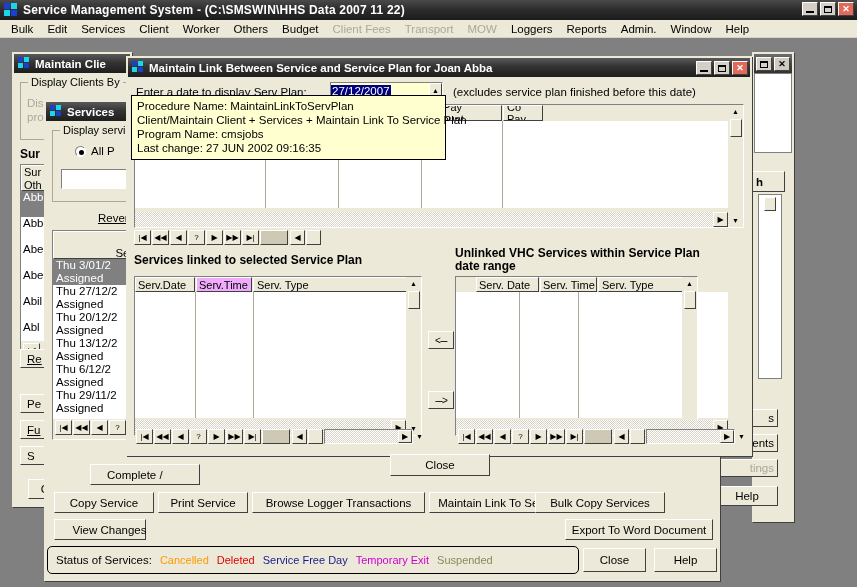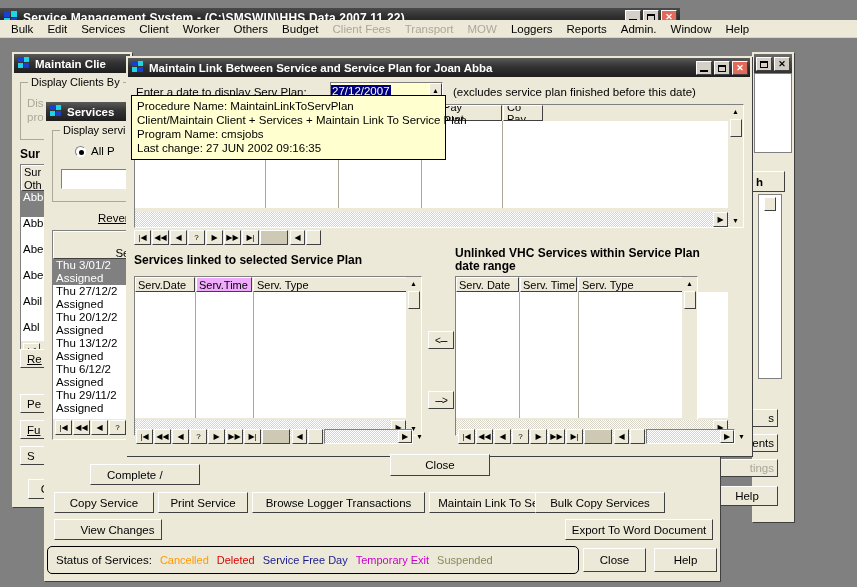--- a/index.html
+++ b/index.html
@@ -8,21 +8,21 @@
     width:857px; height:587px; overflow:hidden;
     font-family:"Liberation Sans", sans-serif;
     font-size:11px;
     background:#808080;
     -webkit-font-smoothing:none;
   }
   .root { position:relative; width:857px; height:587px; }
 
   
   .app-title {
-    position:absolute; left:0; top:8px; width:680px; height:20px;
+    position:absolute; left:0; top:0; width:857px; height:20px;
     background:linear-gradient(to bottom,#4a4a4a 0%,#2e2e2e 45%,#1b1b1b 100%);
     color:#fff; display:flex; align-items:center;
   }
   .app-icon { width:14px; height:14px; margin:0 5px 0 4px; position:relative; flex:0 0 auto; }
   .app-icon i { position:absolute; width:6px; height:6px; display:block; }
   .app-icon i:nth-child(1){left:0;top:0;background:#1b3fcf;}
   .app-icon i:nth-child(2){left:7px;top:0;background:#19d7e8;}
   .app-icon i:nth-child(3){left:0;top:7px;background:#19d7e8;}
   .app-icon i:nth-child(4){left:7px;top:7px;background:#1b3fcf;}
   .app-title-text { font-weight:bold; font-size:12px; letter-spacing:0.2px; white-space:nowrap; }
@@ -325,21 +325,21 @@
       <div class="btn" style="position:absolute;left:206px;top:390px;width:173px;height:21px;">
         <span>Browse Logger Transactions</span>
       </div>
       <div class="btn" style="position:absolute;left:383px;top:390px;width:169px;height:21px;">
         <span>Maintain Link To Service Plan</span>
       </div>
       <div class="btn" style="position:absolute;left:486px;top:390px;width:130px;height:21px;left:489px;">
         <span>Bulk Copy Services</span>
       </div>
 
-      <div class="btn" style="position:absolute;left:8px;top:417px;width:108px;height:21px;padding-left:25px;">
+      <div class="btn" style="position:absolute;left:8px;top:417px;width:92px;height:21px;padding-left:25px;">
         <span>View Changes</span>
       </div>
       <div class="btn" style="position:absolute;left:519px;top:417px;width:148px;height:21px;">
         <span>Export To Word Document</span>
       </div>
 
       <div style="position:absolute;left:1px;top:444px;width:532px;height:28px;border:1px solid #000;border-radius:5px;background:#ece9d8;display:flex;align-items:center;padding-left:8px;gap:8px;">
         <span class="lbl">Status of Services:</span>
         <span style="color:#ff9900;">Cancelled</span>
         <span style="color:#e00000;">Deleted</span>
@@ -470,21 +470,21 @@
         </div>
       </div>
 
       <div class="btn" style="position:absolute;left:300px;top:273px;width:26px;height:18px;font-size:10px;letter-spacing:-1px;">
         <span>&lt;---</span>
       </div>
       <div class="btn" style="position:absolute;left:300px;top:333px;width:26px;height:18px;font-size:10px;letter-spacing:-1px;">
         <span>---&gt;</span>
       </div>
 
-      <div class="sunken" style="position:absolute;left:327px;top:218px;width:243px;height:160px;background:#ece9d8;">
+      <div class="sunken" style="position:absolute;left:327px;top:218px;width:243px;height:160px;background:#ece9d8;padding-left:20px;">
         <div style="display:flex;height:15px;">
           <div style="width:63px;border:1px solid;border-color:#fff #404040 #404040 #fff;background:#ece9d8;font-size:11px;padding-left:2px;display:flex;align-items:center;margin-right:1px;">
               <span>Serv. Date</span>
             </div>
           <div style="width:57px;border:1px solid;border-color:#fff #404040 #404040 #fff;background:#ece9d8;font-size:11px;padding-left:2px;display:flex;align-items:center;margin-right:1px;">
               <span>Serv. Time</span>
             </div>
           <div style="flex:1;border:1px solid;border-color:#fff #404040 #404040 #fff;background:#ece9d8;font-size:11px;padding-left:3px;display:flex;align-items:center;">
               <span>Serv. Type</span>
             </div>

